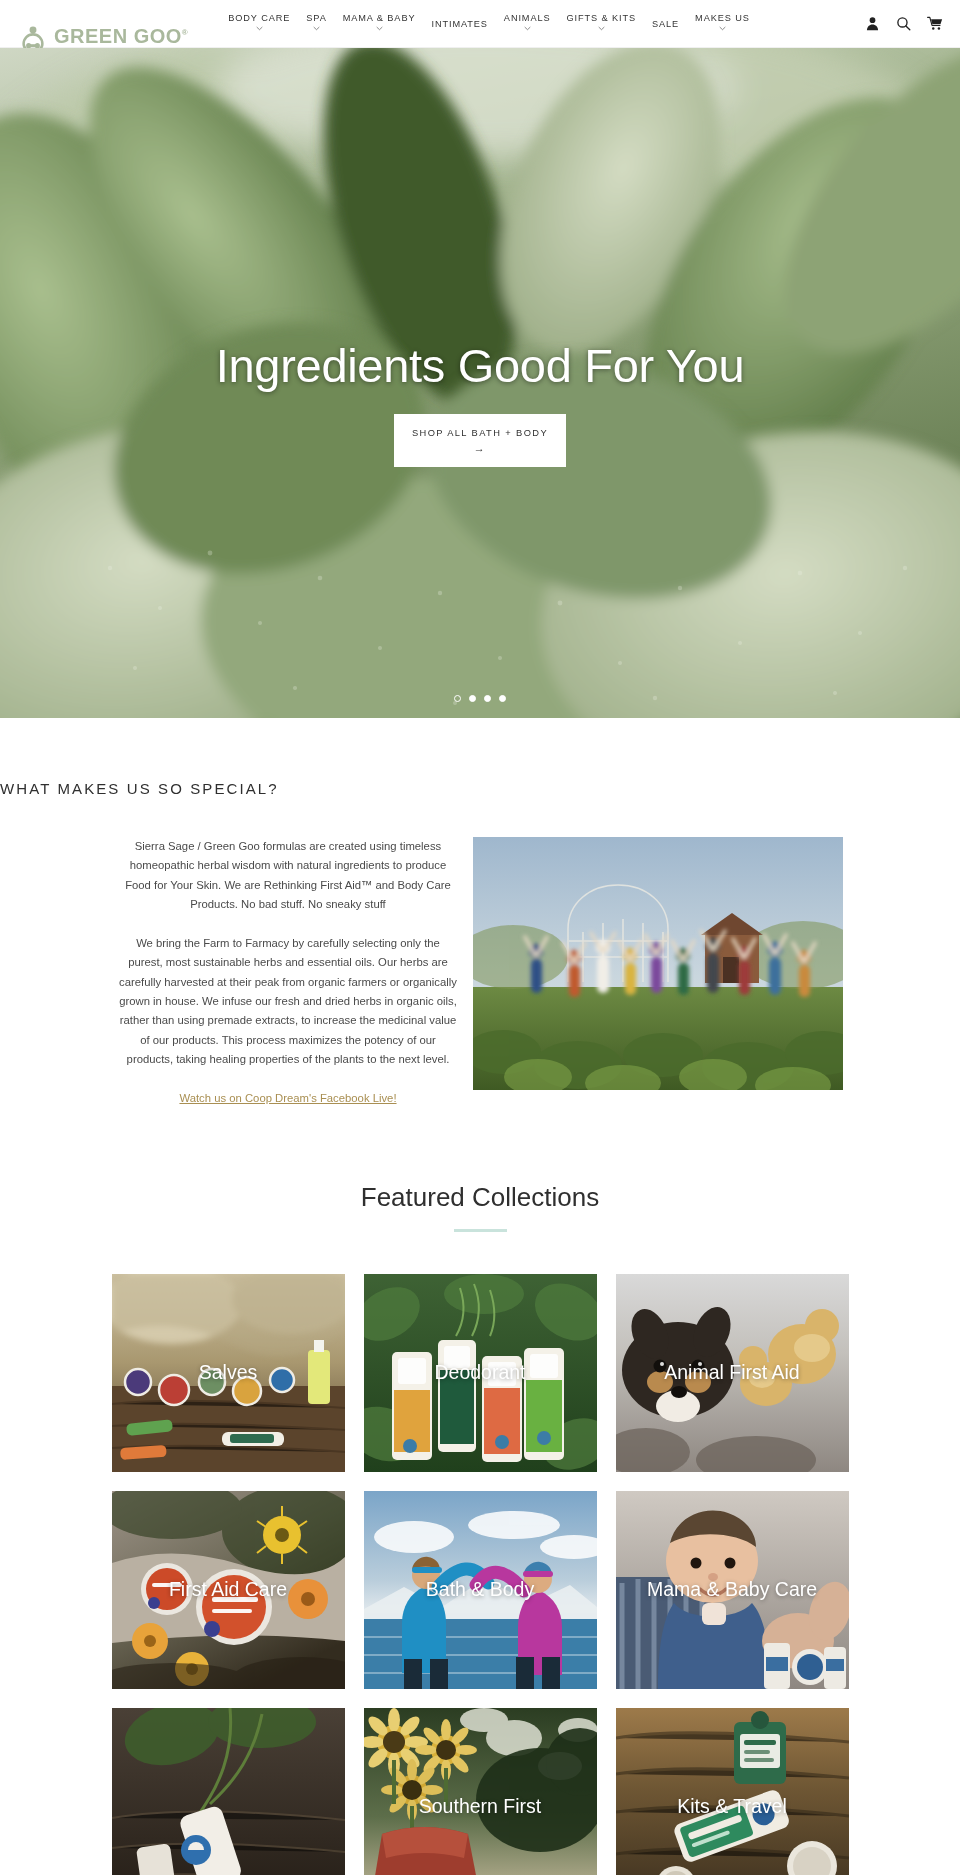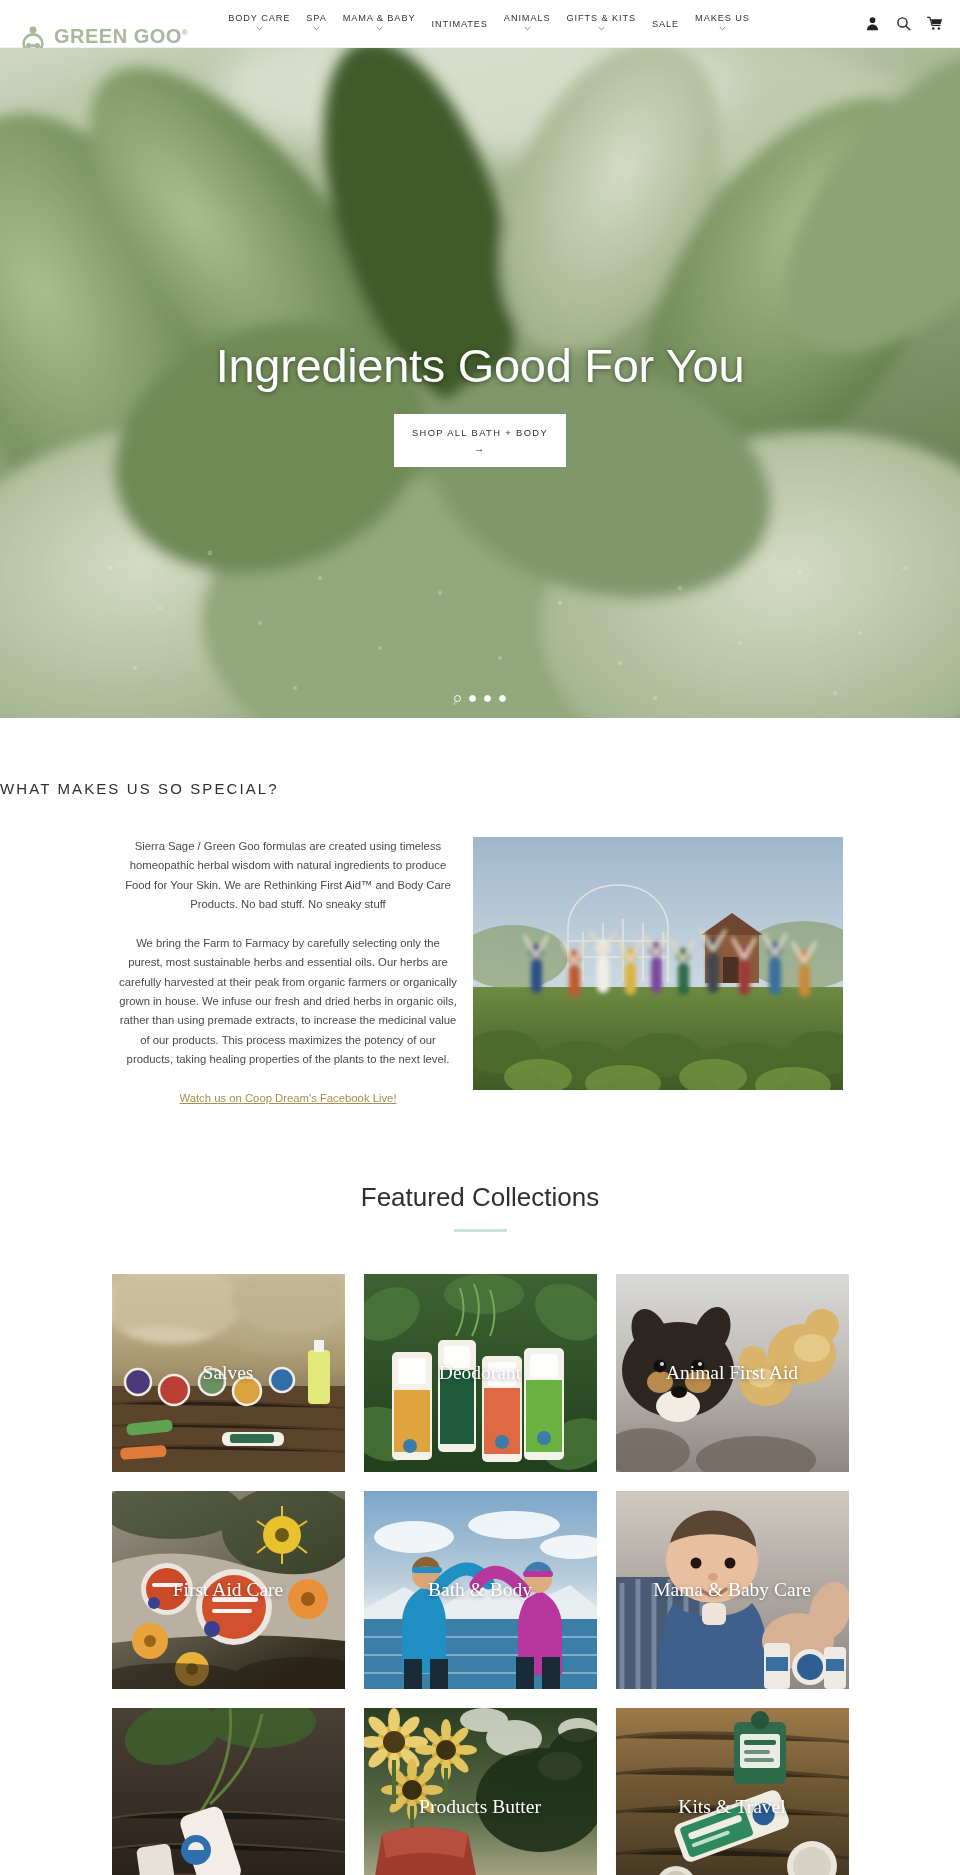--- a/index.html
+++ b/index.html
@@ -213,21 +213,20 @@
     padding: 42px 0 0;
   }
   .collection-card {
     position: relative;
     width: 233px;
     height: 198px;
     overflow: hidden;
     cursor: pointer;
     display: block;
     background: #ddd;
-    font-family: Liberation Serif, serif;
   }
   .collection-card .cc-img { position: absolute; inset: 0; }
   .collection-card .cc-label {
     position: absolute;
     left: 0; right: 0;
     top: 50%;
     transform: translateY(-50%);
     text-align: center;
     color: #ffffff;
     font-size: 19.5px;
@@ -917,21 +916,21 @@
               <circle cx="0" cy="0" r="10" fill="#3a2f10"></circle>
             </g>
             <g stroke="#4e6b33" stroke-width="4" fill="none">
                 <path d="M30 52v44M82 60v38M48 98v34"></path>
               </g>
           </g>
           <path d="M18 126 Q60 112 104 126 L118 198 H6Z" fill="#9e3d2e"></path>
           <path d="M18 126 Q60 112 104 126 L100 150 Q60 140 22 150Z" fill="#b6503c"></path>
         </svg>
       </span>
-      <span class="cc-label">Products Butter</span>
+      <span class="cc-label">Southern First</span>
     </a>
 
     <a class="collection-card" href="#">
       <span class="cc-img">
         <svg width="233" height="198" viewBox="0 0 233 198" preserveAspectRatio="none">
           <defs>
               <linearGradient id="c9" x1="0" y1="0" x2="0" y2="1">
                 <stop offset="0%" stop-color="#9d7a4a"></stop>
                 <stop offset="40%" stop-color="#6f5734"></stop>
                 <stop offset="100%" stop-color="#3b2f1e"></stop>

